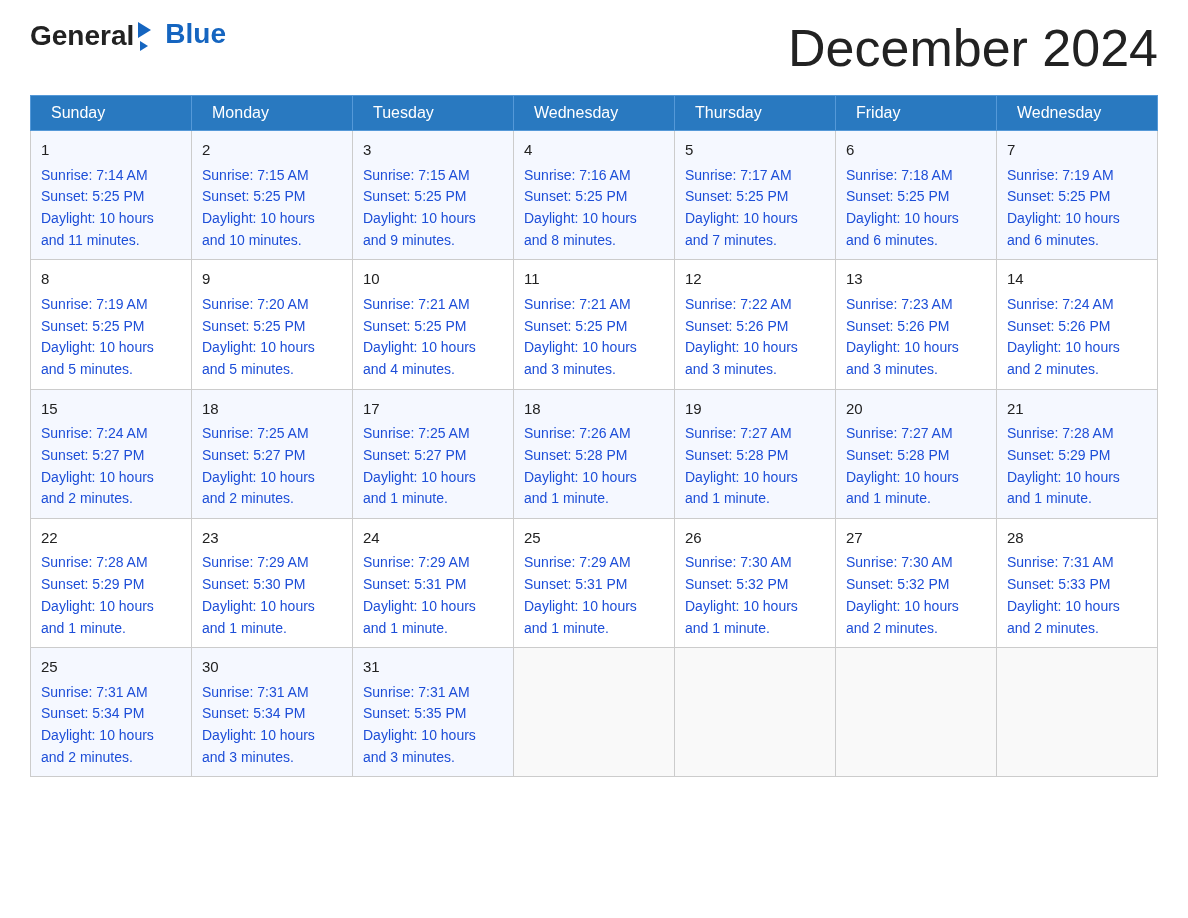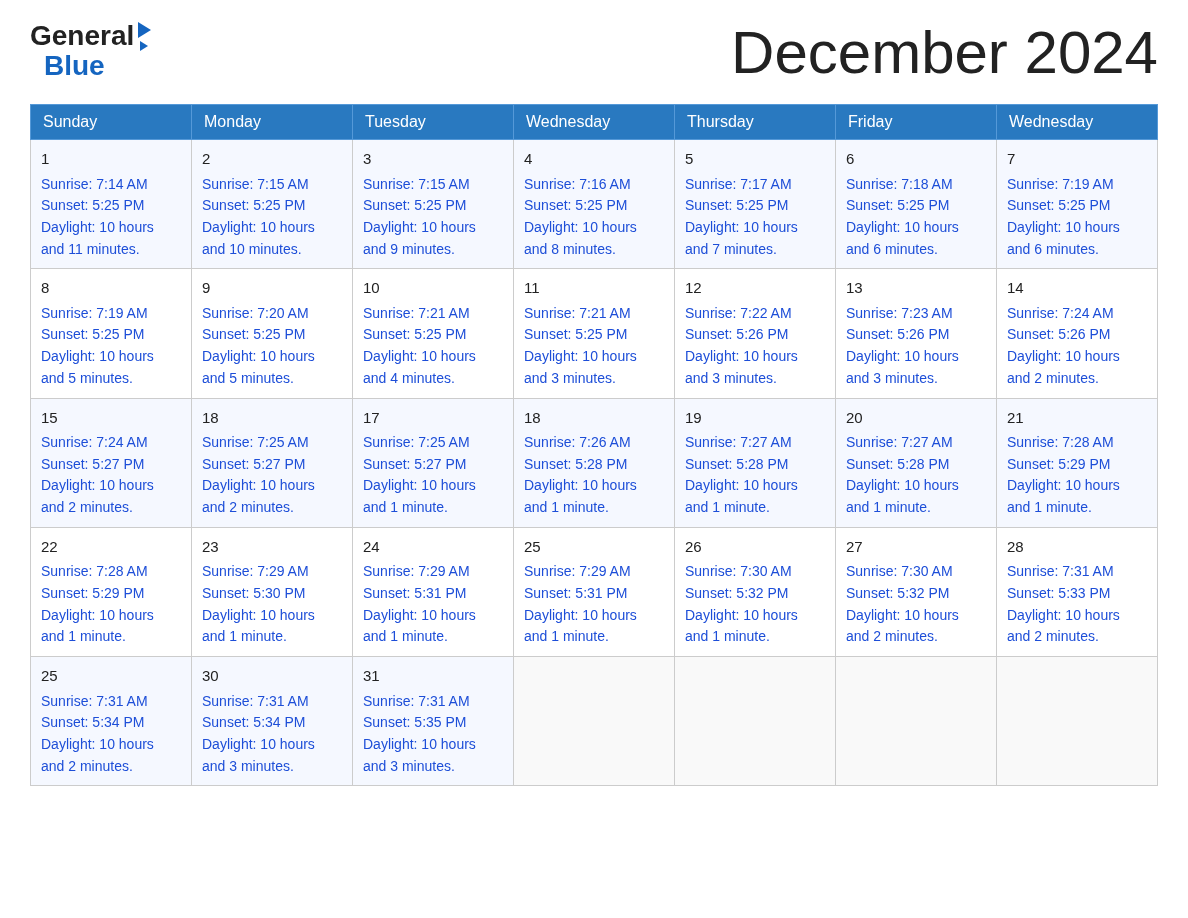--- a/index.html
+++ b/index.html
@@ -12,41 +12,41 @@
     .header {
       display: flex;
       justify-content: space-between;
       align-items: flex-start;
       margin-bottom: 18px;
     }
     .title-block {
       text-align: right;
     }
     .calendar-title {
-      font-size: 60px;
+      font-size: 52px;
       font-weight: normal;
       color: #222;
       line-height: 1.1;
     }
     .calendar-subtitle {
       font-size: 20px;
       color: #444;
       margin-top: 4px;
     }
     table {
       width: 100%;
       border-collapse: collapse;
       table-layout: fixed;
     }
     thead tr th {
       background-color: #2979c0;
       color: #fff;
       font-size: 16px;
       font-weight: normal;
-      padding: 8px 12px;
+      padding: 8px 20px;
       text-align: left;
       border: 1px solid #5599d8;
       margin-left: 32px;
     }
     tbody tr td {
       vertical-align: top;
       padding: 8px 10px;
       border: 1px solid #ccc;
       font-size: 13px;
       line-height: 1.5;
@@ -68,21 +68,21 @@
     .day-info {
       font-size: 14px;
       color: #1d4ed8;
       line-height: 1.55;
     }
     .empty-cell {
       background-color: #f9f9f9 !important;
     }
     .logo-wrapper {
       display: flex;
-      flex-direction: column;
+      flex-direction: row;
       align-items: flex-start;
     }
     .logo-row1 {
       display: flex;
       align-items: center;
     }
     .logo-row2 {
       display: flex;
       align-items: center;
       margin-top: -4px;

